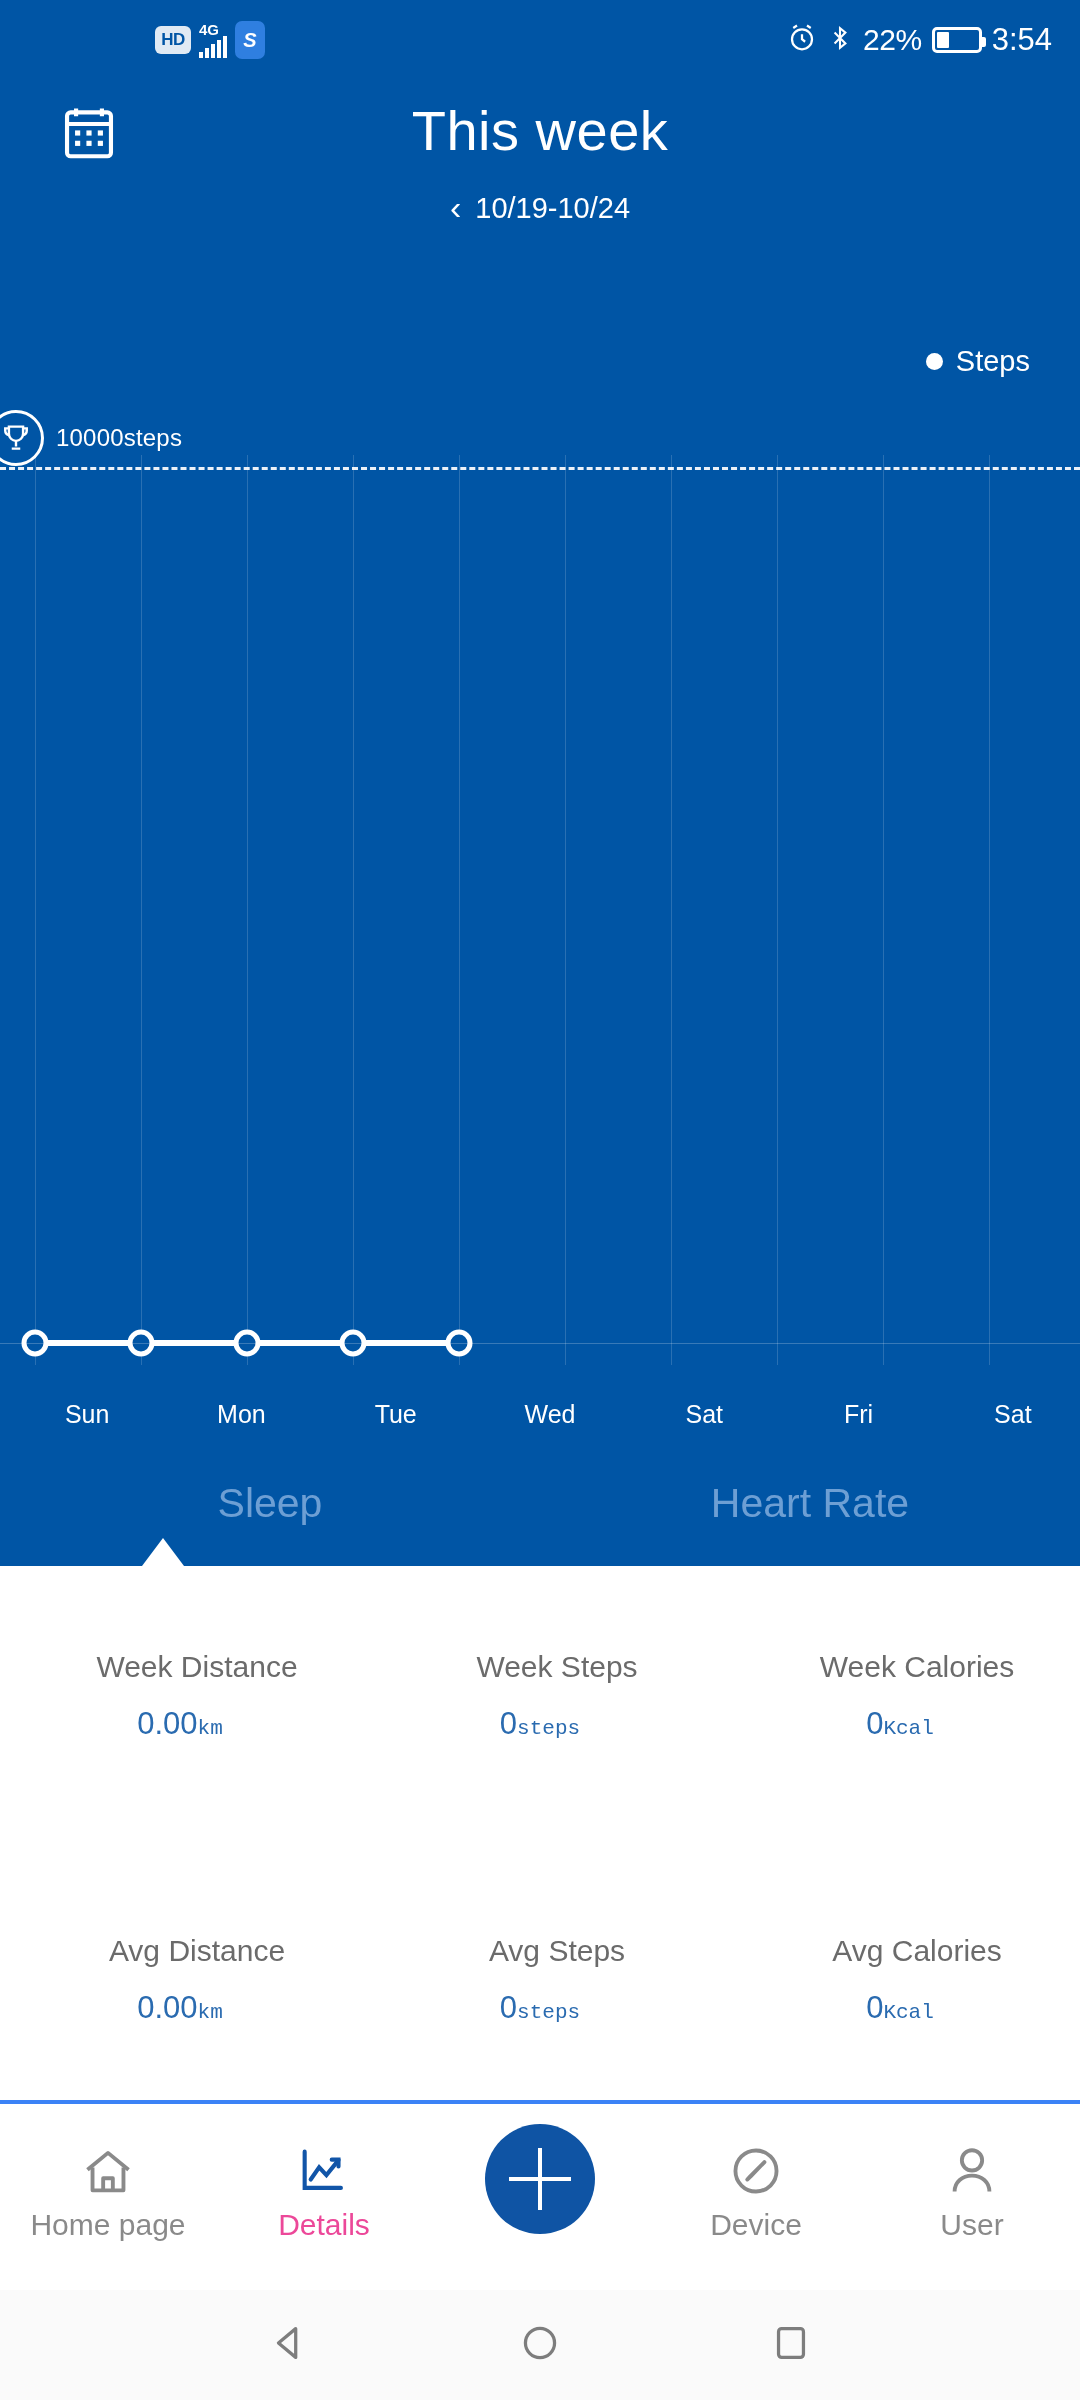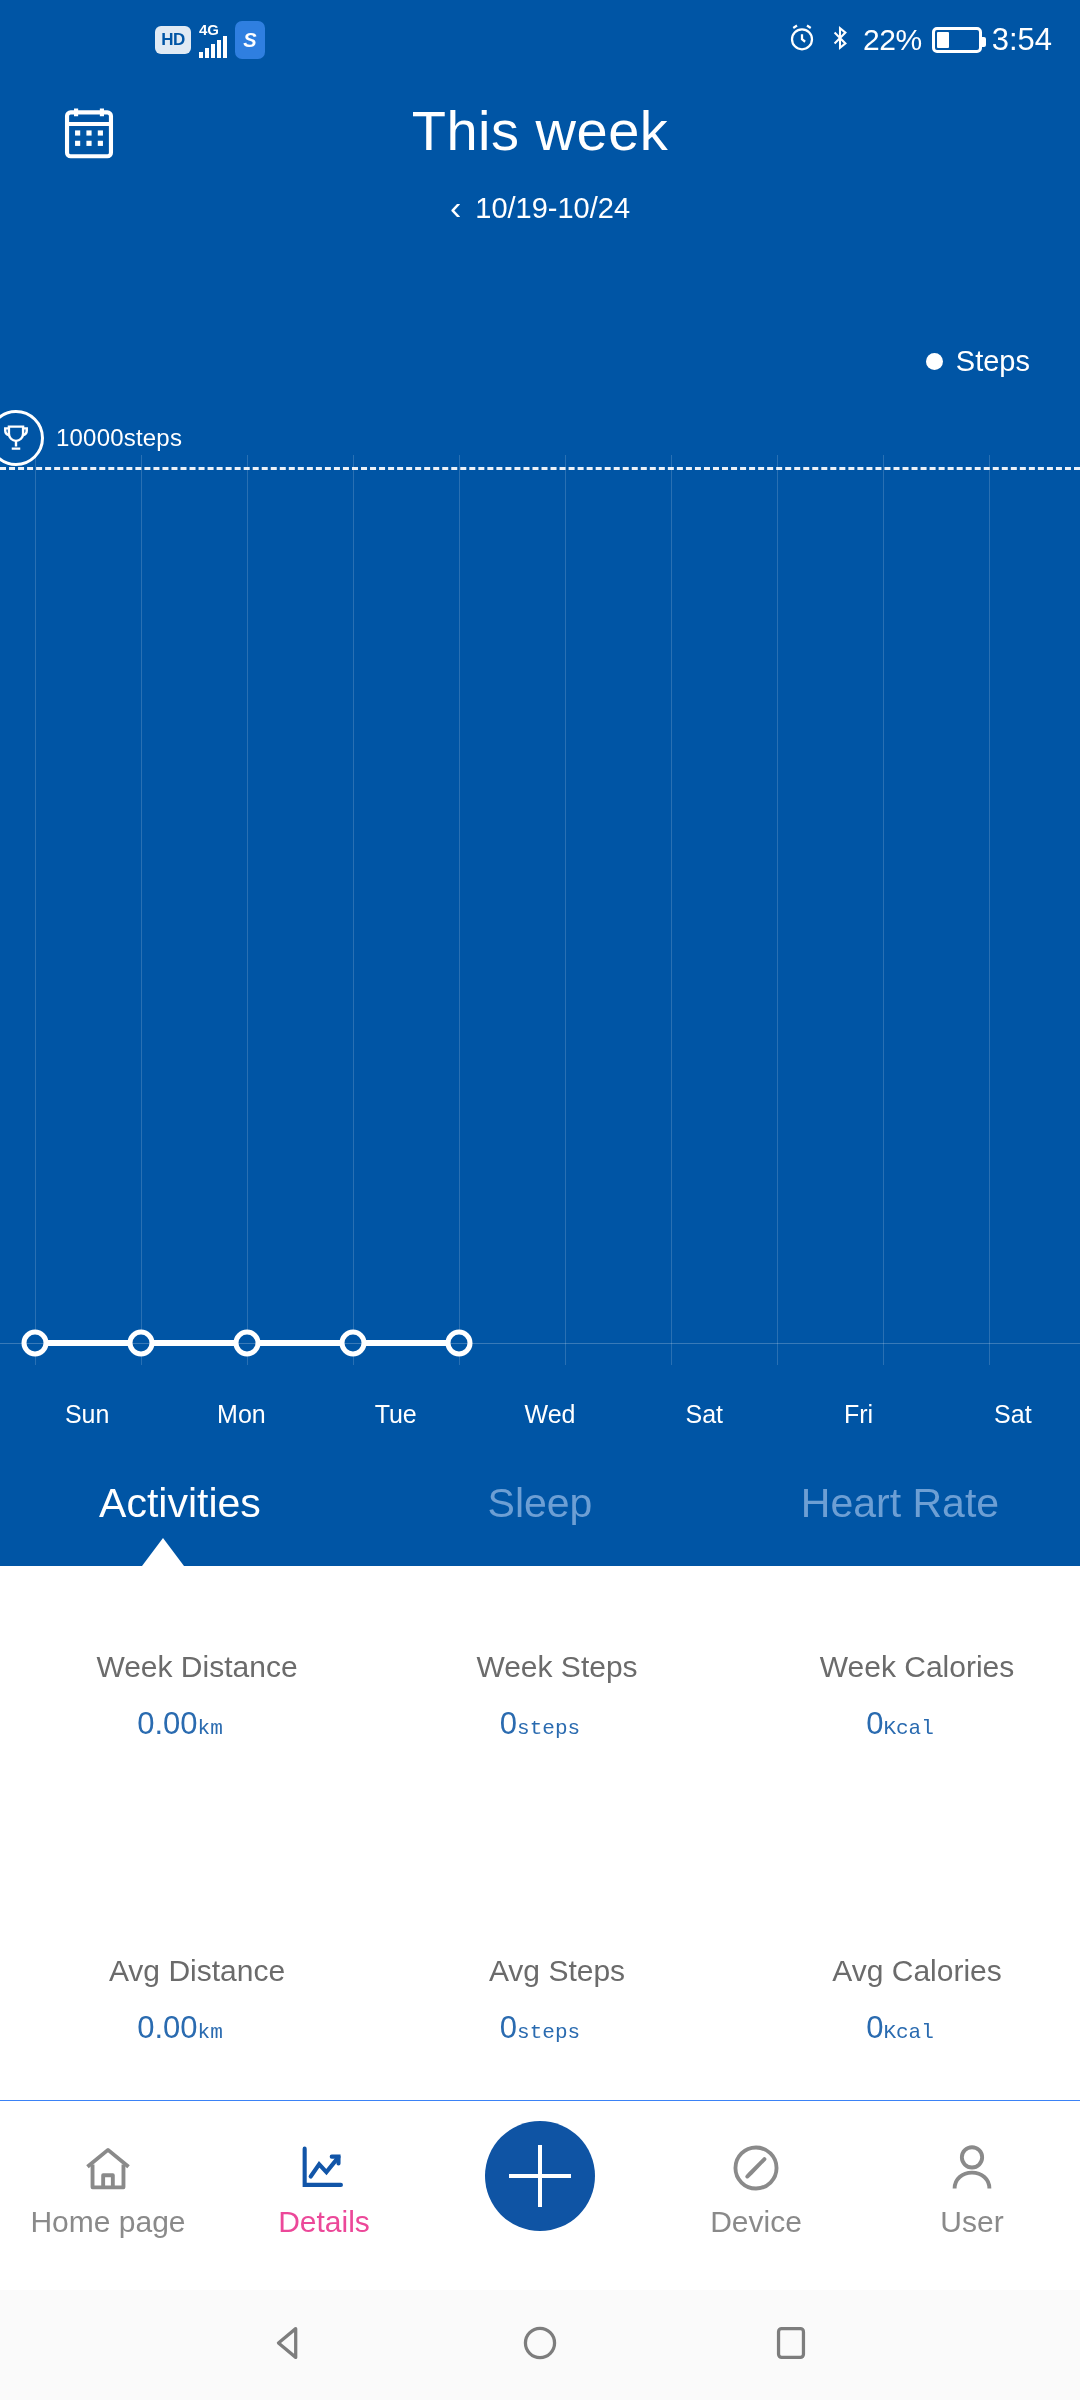--- a/index.html
+++ b/index.html
@@ -110,30 +110,30 @@
   .tab-arrow {
     position:absolute; top:1538px; width:0; height:0;
     border-left:21px solid transparent; border-right:21px solid transparent;
     border-bottom:28px solid #fff;
   }
 
   
   .stats { position:absolute; left:0; top:1566px; width:1080px; height:534px; background:#fff; }
   .stat-row { position:absolute; left:0; width:1080px; display:flex; }
   .stat-row.r1 { top:84px; }
-  .stat-row.r2 { top:388px; }
+  .stat-row.r2 { top:368px; }
   .stat-cell { flex:1; text-align:center; }
   .stat-label { font-size:30px; color:#6b6b6b; margin-bottom:22px;margin-left:34px; }
   .stat-value { font-size:31px; color:#2a6bb0; }
   .stat-unit { font-size:21px;font-family:Liberation Mono, monospace; }
 
   
   .bottom-nav {
     position:absolute; left:0; top:2100px; width:1080px; height:190px;
-    background:#fff; border-top:1px solid #3b82f6; display:flex; align-items:flex-start;
+    background:#fff; border-top:4px solid #3b82f6; display:flex; align-items:flex-start;
   }
   .nav-item {
     flex:1; display:flex; flex-direction:column; align-items:center;
     padding-top:36px; color:#8a8a8a; font-size:30px;
   }
   .nav-item.active { color:#ec4899; }
   .nav-icon { height:62px; display:flex; align-items:center; justify-content:center; margin-bottom:8px; }
   .nav-label { line-height:1; }
   .fab {
     position:absolute; left:50%; transform:translateX(-50%); top:20px;
@@ -267,21 +267,20 @@
     <div>Sun</div>
     <div>Mon</div>
     <div>Tue</div>
     <div>Wed</div>
     <div>Sat</div>
     <div>Fri</div>
     <div>Sat</div>
   </div>
 
   <div class="tabs">
-    <div class="tab active">Activities</div>
     <div class="tab">Sleep</div>
     <div class="tab">Heart Rate</div>
   </div>
   <div class="tab-arrow" style="left:142px"></div>
 
   <div class="stats">
     <div class="stat-row r1">
       <div class="stat-cell">
         <div class="stat-label">Week Distance</div>
         <div class="stat-value"><span>0.00</span><span class="stat-unit">km</span></div>

